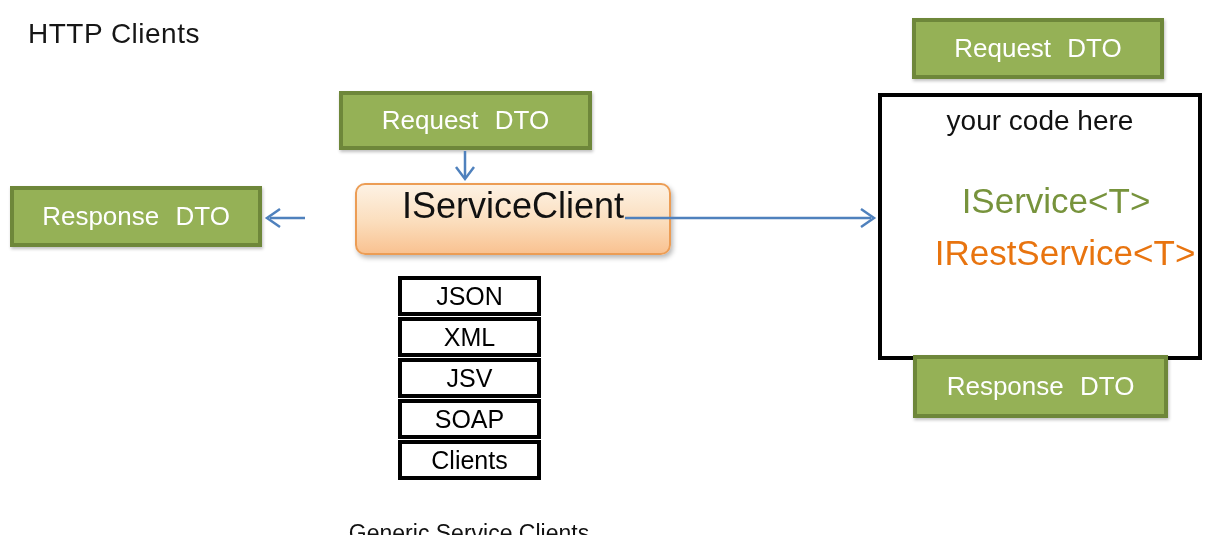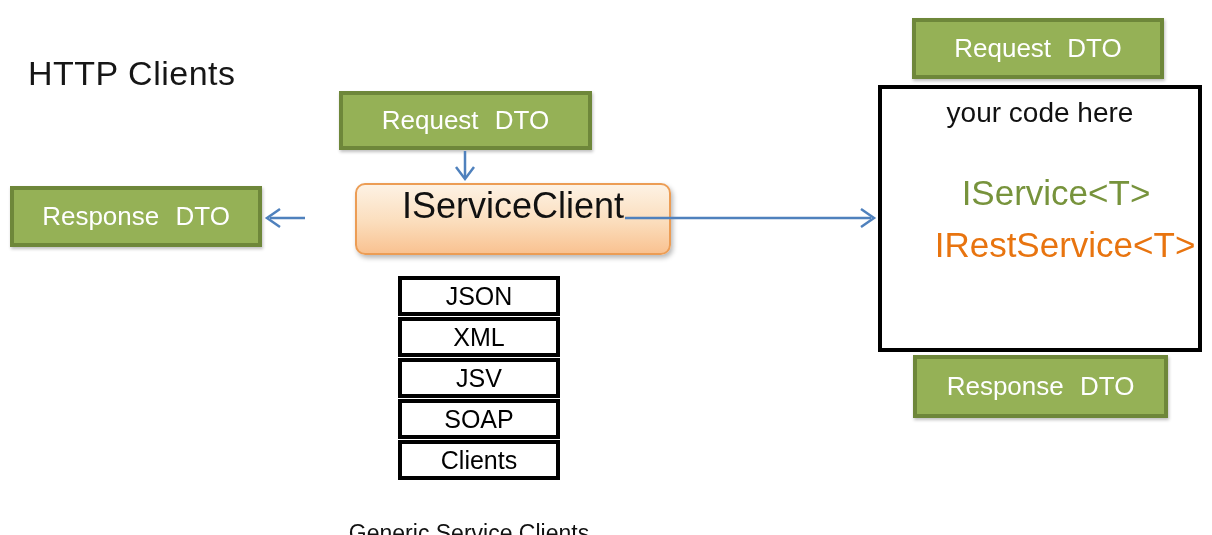--- a/index.html
+++ b/index.html
@@ -1,23 +1,22 @@
 <!DOCTYPE html>
 <html style="--green-fill: #95B156; --green-border: #6E873A; --green-text: #77933C; --orange-border: #EC9D55; --orange-grad-top: #FDF2E4; --orange-grad-bottom: #F9C291; --orange-text: #E8740F; --arrow-blue: #4F81BD;"><head>
 <meta charset="utf-8">
 <style>
   html,body{margin:0;padding:0;background:#ffffff;}
   .canvas{
     position:relative;width:1212px;height:535px;background:#fff;
     font-family:"Liberation Sans", sans-serif;overflow:hidden;
   }
   .title{
-    position:absolute;left:28px;top:18px;font-size:34px;color:#161616;
+    position:absolute;left:28px;top:18px;font-size:28px;color:#161616;
     letter-spacing:0.5px;
-    margin-top:36px;
   }
   .green-box{
     position:absolute;box-sizing:border-box;
     background:var(--green-fill);border:4px solid var(--green-border);
     color:#ffffff;display:flex;align-items:center;justify-content:center;
     font-size:26px;word-spacing:9px;
     box-shadow:1px 2px 3px rgba(0,0,0,0.25);
   }
   .gb-mid-request{left:339px;top:91px;width:253px;height:59px;}
   .gb-left-response{left:10px;top:186px;width:252px;height:61px;}
@@ -28,37 +27,37 @@
     left:307px;top:183px;width:316px;height:72px;
     border:2px solid var(--orange-border);border-radius:10px;
     background:linear-gradient(to bottom,var(--orange-grad-top) 0%,#fbddbc 55%,var(--orange-grad-bottom) 100%);
     display:flex;align-items:flex-start;justify-content:center;
     font-size:36px;color:#111;
     box-shadow:2px 3px 5px rgba(0,0,0,0.28);
     margin-left:48px;
   }
   .black-box{
     position:absolute;box-sizing:border-box;
-    left:878px;top:85px;width:324px;height:267px;
+    left:878px;top:93px;width:324px;height:267px;
     border:4px solid #000;background:#fff;
   }
   .code-title{
     position:absolute;left:0;top:8px;width:100%;text-align:center;
     font-size:28px;color:#111;
   }
   .iservice-line{
     position:absolute;left:0;top:84px;width:100%;text-align:center;
     font-size:35px;color:var(--green-text);padding-left:16px;
   }
   .irest-line{
     position:absolute;left:0;top:136px;width:100%;text-align:center;
     font-size:35px;color:var(--orange-text);margin-left:25px;
   }
   .stack{
-    position:absolute;left:398px;top:276px;width:162px;
+    position:absolute;left:398px;top:276px;width:143px;
     display:flex;flex-direction:column;gap:1px;
   }
   .format-row{
     box-sizing:border-box;height:40px;border:4px solid #000;background:#fff;
     display:flex;align-items:center;justify-content:center;
     font-size:25px;color:#000;
   }
   .caption{
     position:absolute;left:339px;top:492px;width:260px;text-align:center;
     font-size:23px;color:#111;white-space:nowrap;margin-top:28px;

